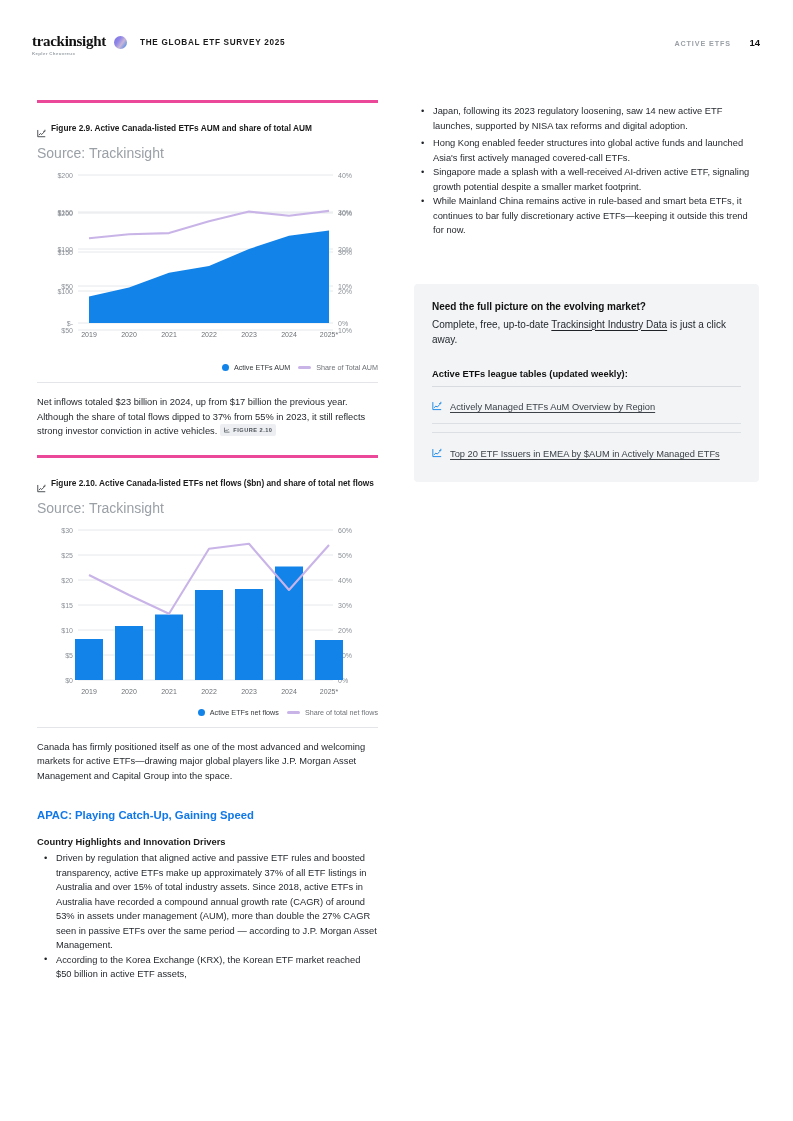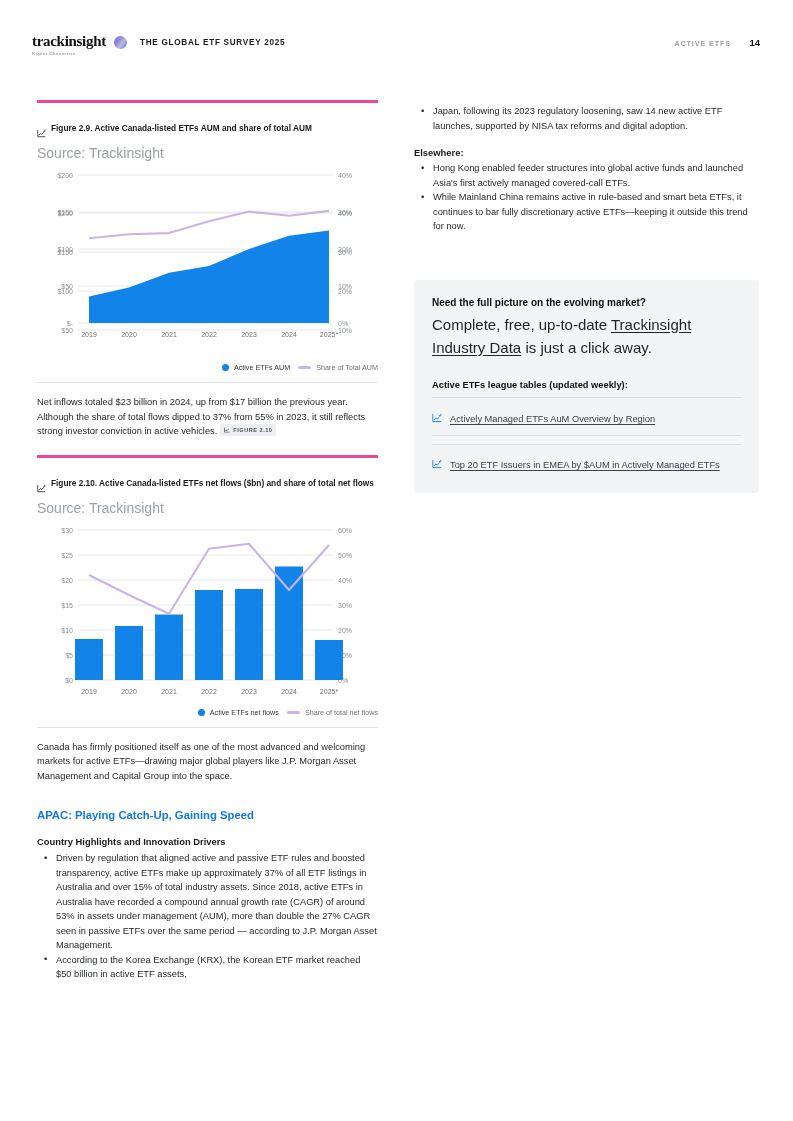--- a/index.html
+++ b/index.html
@@ -100,21 +100,21 @@
   }
   .elsewhere-head { font-size: 9.4px; font-weight: bold; margin-top: 14px; }
 
   
   .callout {
     background: #f2f4f6; border-radius: 4px; padding: 17px 18px 20px 18px;
     margin-top: 46px;
   }
   .callout-title { font-size: 10px; font-weight: bold; color: #111; }
   .callout-body {
-    font-size: 15px; line-height: 1.55; color: #1f2328; margin-top: 5px;
+    font-size: 10px; line-height: 1.55; color: #1f2328; margin-top: 5px;
   }
   .callout-body a, .link-u {
     color: #1f2328; text-decoration: underline; text-underline-offset: 1.5px;
   }
   .callout-sub {
     font-size: 9.3px; font-weight: bold; color: #111; margin-top: 21px;
   }
   .callout-divider { border-bottom: 1px solid #d8dbdf; margin-top: 7px; }
   .link-row {
     display: flex; gap: 8px; align-items: flex-end; padding-top: 9px;
@@ -327,24 +327,24 @@
   </ul>
 </div>
 
 <div class="col-right">
 
 
   <ul class="bullets">
     <li>Japan, following its 2023 regulatory loosening, saw 14 new active ETF launches, supported by NISA tax reforms and digital adoption.</li>
   </ul>
 
-  <div class="elsewhere-head">Elsewhere:</div>
 
   <ul class="bullets" style="margin-top:3px">
     <li>Hong Kong enabled feeder structures into global active funds and launched Asia's first actively managed covered-call ETFs.</li>
+    <li>Singapore made a splash with a well-received AI-driven active ETF, signaling growth potential despite a smaller market footprint.</li>
     <li>While Mainland China remains active in rule-based and smart beta ETFs, it continues to bar fully discretionary active ETFs—keeping it outside this trend for now.</li>
   </ul>
 
   <div class="callout">
     <div class="callout-title">Need the full picture on the evolving market?</div>
     <div class="callout-body"><span>Complete, free, up-to-date </span><a href="#" class="link-u">Trackinsight Industry Data</a><span> is just a click away.</span>
     </div>
 
     <div class="callout-sub">Active ETFs league tables (updated weekly):</div>
     <div class="callout-divider"></div>

